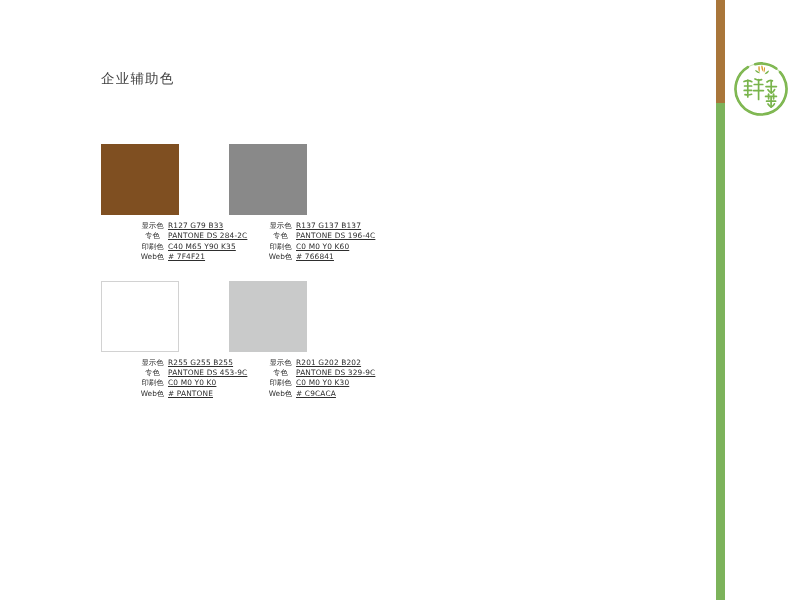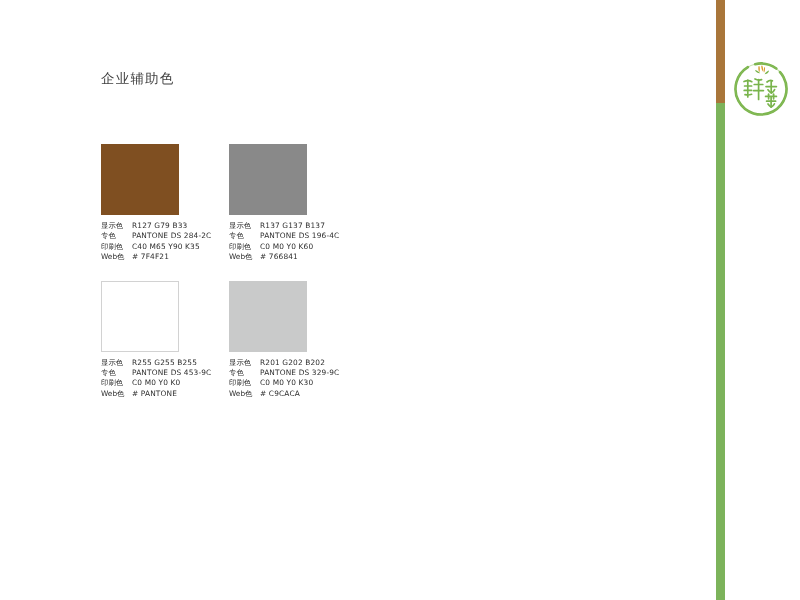--- a/index.html
+++ b/index.html
@@ -14,20 +14,21 @@
     overflow: hidden;
     font-family: "DejaVu Sans", "Liberation Sans", sans-serif;
     position: relative;
   }
 
   
   .page {
     position: absolute;
     inset: 0;
     background: #ffffff;
+    text-align: center;
   }
 
   
   .edge-stripe {
     position: absolute;
     left: 716px;
     top: 0;
     width: 9px;
     height: 600px;
   }
@@ -94,32 +95,34 @@
     border: 1px solid #d2d2d2;
   }
 
   .swatch-specs {
     margin-top: 6px;
     font-size: 7.4px;
     line-height: 10.4px;
     color: #2e2e2e;
     white-space: nowrap;
     font-family: "DejaVu Sans", "Liberation Sans", sans-serif;
+    margin-left: 36px;
   }
   .spec-line {
     display: flex;
     white-space: nowrap;
   }
   .spec-key {
     width: 31px;
     flex: 0 0 31px;
     letter-spacing: 0px;
   }
   .spec-val {
     letter-spacing: 0.15px;
+    text-decoration: underline;
   }
 </style>
 </head>
 <body>
 
 <div class="page">
 
   <div class="edge-stripe">
     <div class="seg-top"></div>
     <div class="seg-bottom"></div>

